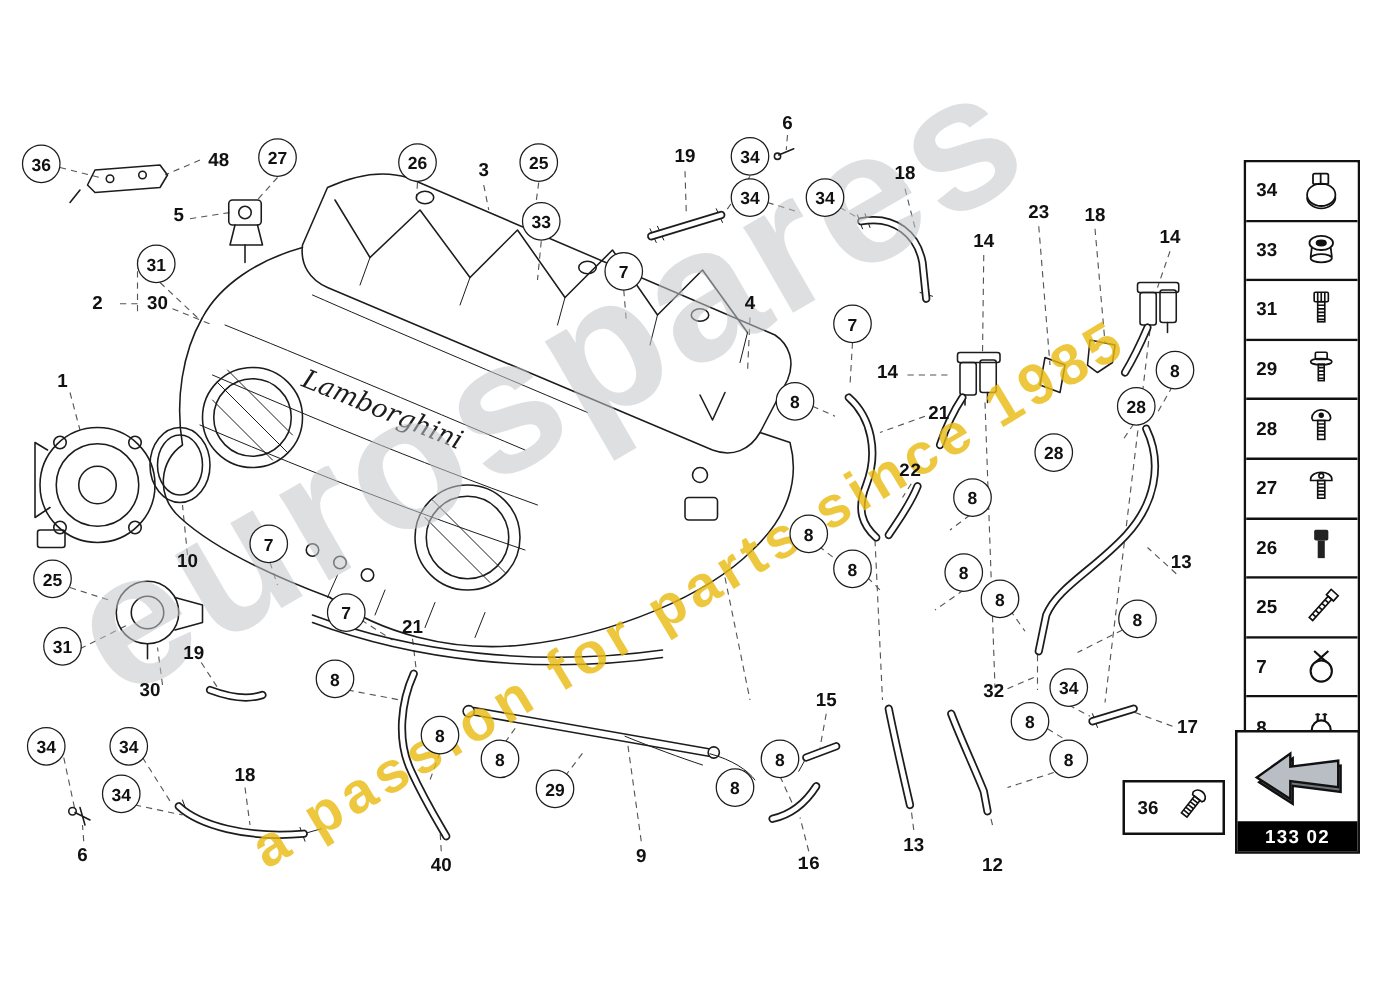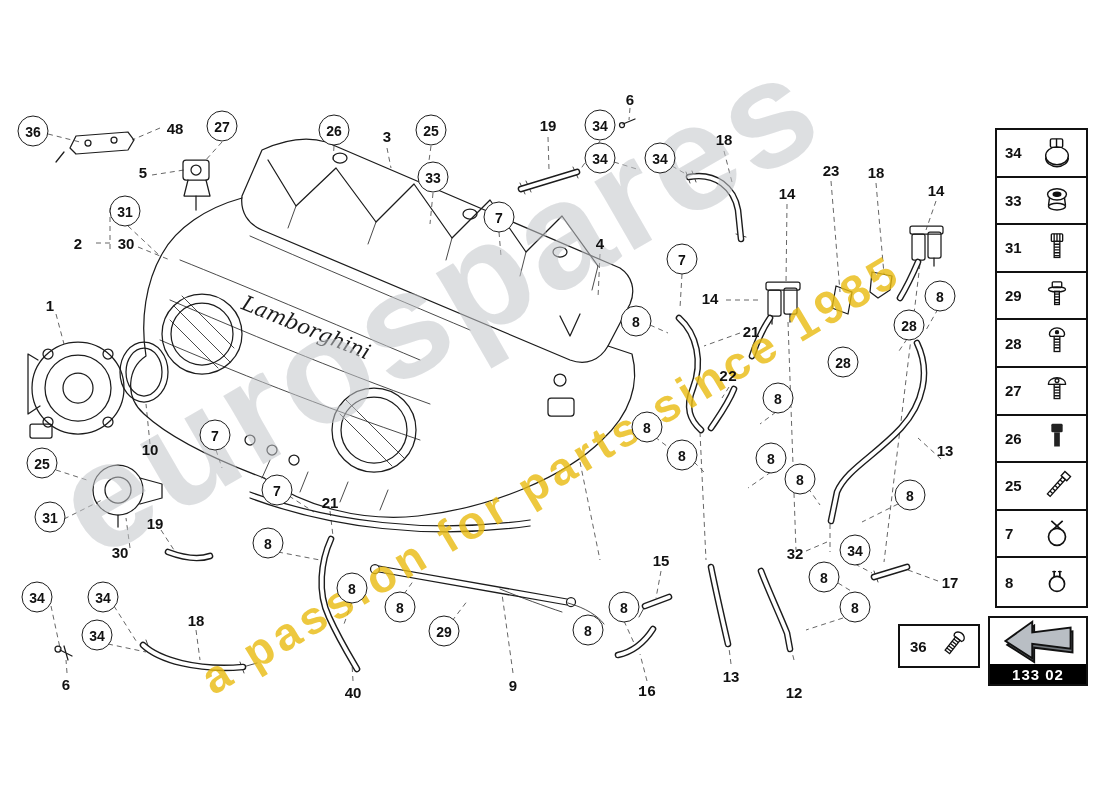--- a/index.html
+++ b/index.html
@@ -41,21 +41,21 @@
   
   .legend{position:absolute;left:995px;top:128px;width:93px;z-index:4;background:#fff;border:2px solid #111;box-sizing:border-box;}
   .legend-row{height:47.6px;box-sizing:border-box;display:flex;align-items:center;gap:2px;padding:0 4px 0 8px;border-bottom:2px solid #111;background:#fff;cursor:pointer;}
   .legend-row:last-child{border-bottom:none;}
   .legend-num{font-weight:bold;font-size:15px;width:24px;flex:none;}
   .legend-icon{flex:1;display:flex;align-items:center;justify-content:center;}
 
   
   .part36-box{position:absolute;left:898px;top:624px;width:82px;height:44px;z-index:4;background:#fff;border:2px solid #111;box-sizing:border-box;display:flex;align-items:center;gap:4px;padding:0 4px 0 10px;cursor:pointer;}
   .part36-num{font-weight:bold;font-size:15px;}
-  .code-box{position:absolute;left:988px;top:616px;width:100px;height:70px;z-index:4;background:#fff;border:2px solid #111;box-sizing:border-box;display:flex;flex-direction:column;}
+  .code-box{position:absolute;left:988px;top:584px;width:100px;height:99px;z-index:4;background:#fff;border:2px solid #111;box-sizing:border-box;display:flex;flex-direction:column;}
   .code-arrow{flex:1;display:flex;align-items:center;justify-content:center;}
   .code-label{height:24px;background:#000;color:#fff;font-weight:bold;font-size:15px;display:flex;align-items:center;justify-content:center;letter-spacing:1px;}
 </style>
 </head>
 <body>
 
 <div class="stage">
 
   <svg id="diagram-svg" width="1100" height="800" viewBox="0 0 1100 800">
 

